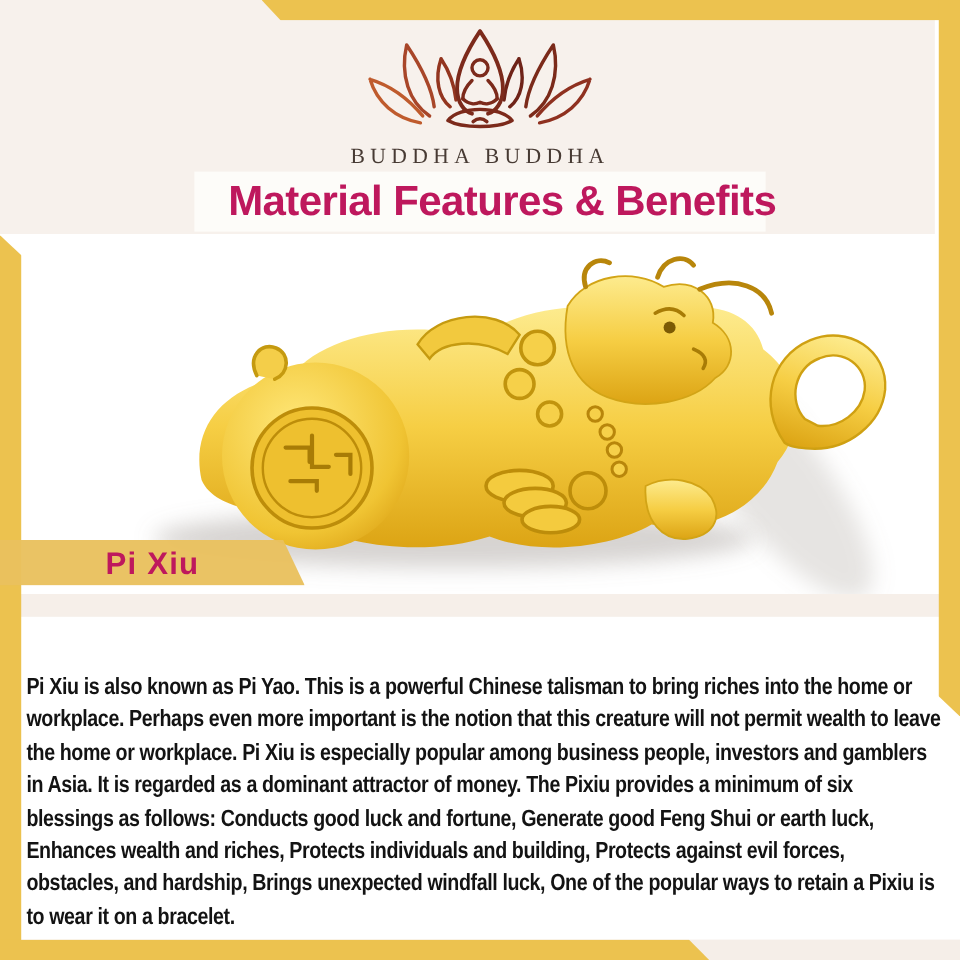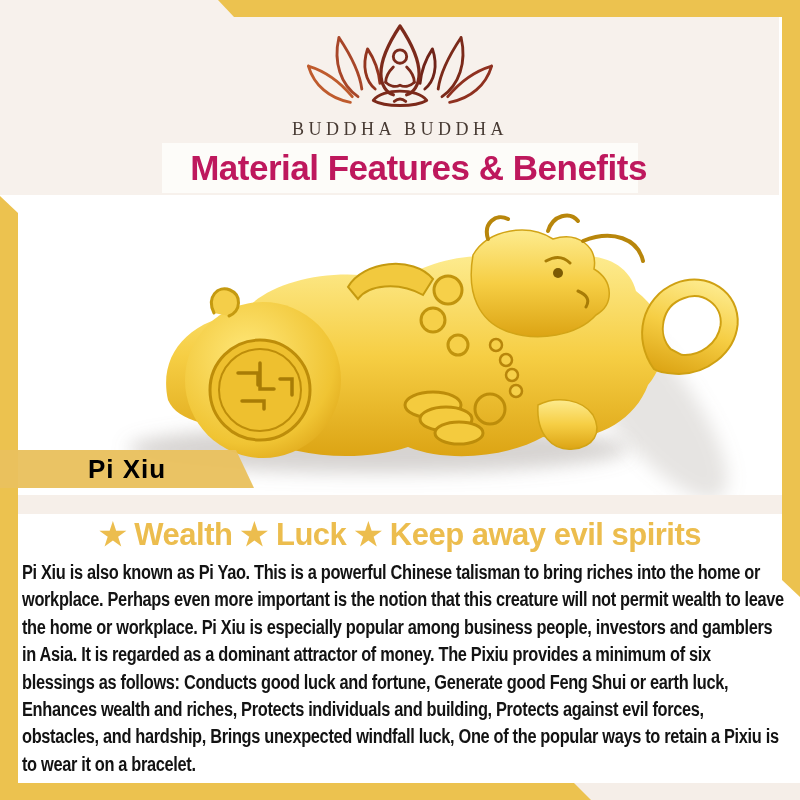--- a/index.html
+++ b/index.html
@@ -24,21 +24,21 @@
   
   .title-banner{position:absolute;top:143px;left:162px;width:476px;height:50px;background:#fdfcf9;display:flex;align-items:center;justify-content:center;z-index:3;}
   .title-text{color:#be185d;font-weight:bold;font-size:35px;letter-spacing:-0.5px;white-space:nowrap;margin-left:37px;}
 
   
   .photo{position:absolute;top:195px;left:18px;width:764px;height:300px;background:#ffffff;z-index:1;}
   .photo svg{display:block;}
 
   
   .label-banner{position:absolute;top:450px;left:0;width:254px;height:38px;background:rgba(233,193,94,0.96);clip-path:polygon(0 0,236px 0,254px 100%,0 100%);display:flex;align-items:center;justify-content:center;z-index:7;}
-  .label-text{color:#000000;font-weight:bold;font-size:26px;letter-spacing:1px;}
+  .label-text{color:#be185d;font-weight:bold;font-size:26px;letter-spacing:1px;}
 
   
   .divider{position:absolute;top:495px;left:0;width:800px;height:19px;background:#f6efe9;z-index:2;}
 
   
   .headline{position:absolute;top:512px;left:0;width:800px;height:46px;line-height:46px;text-align:center;color:#ecbd4e;font-size:31px;font-weight:bold;letter-spacing:-0.5px;z-index:3;white-space:nowrap;}
 
   
   .description{position:absolute;top:559px;left:22px;width:908px;transform:scaleX(0.84);transform-origin:left top;font-size:19.5px;line-height:27.4px;font-weight:bold;color:#131313;letter-spacing:-0.4px;z-index:3;}
 </style>
@@ -161,17 +161,16 @@
       </g>
     </svg>
   </div>
 
   <div class="label-banner">
     <span class="label-text">Pi Xiu</span>
   </div>
 
   <div class="divider"></div>
 
-  <div class="headline">★  Wealth ★  Luck ★  Keep away evil spirits</div>
 
   <div class="description">Pi Xiu is also known as Pi Yao. This is a powerful Chinese talisman to bring riches into the home or workplace. Perhaps even more important is the notion that this creature will not permit wealth to leave the home or workplace. Pi Xiu is especially popular among business people, investors and gamblers in Asia. It is regarded as a dominant attractor of money. The Pixiu provides a minimum of six blessings as follows: Conducts good luck and fortune, Generate good Feng Shui or earth luck, Enhances wealth and riches, Protects individuals and building, Protects against evil forces, obstacles, and hardship, Brings unexpected windfall luck, One of the popular ways to retain a Pixiu is to wear it on a bracelet.</div>
 
 </div>
 
 </body></html>

